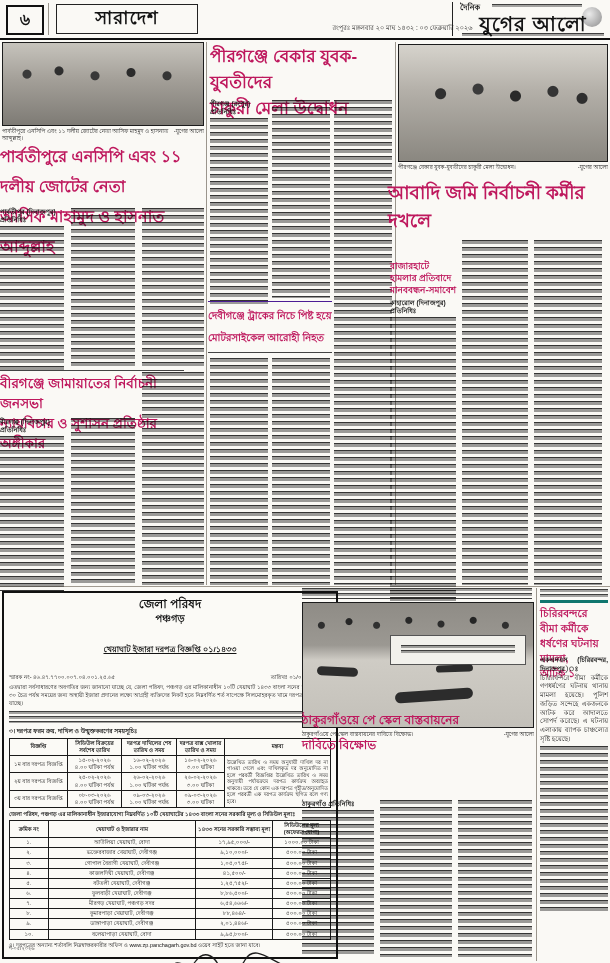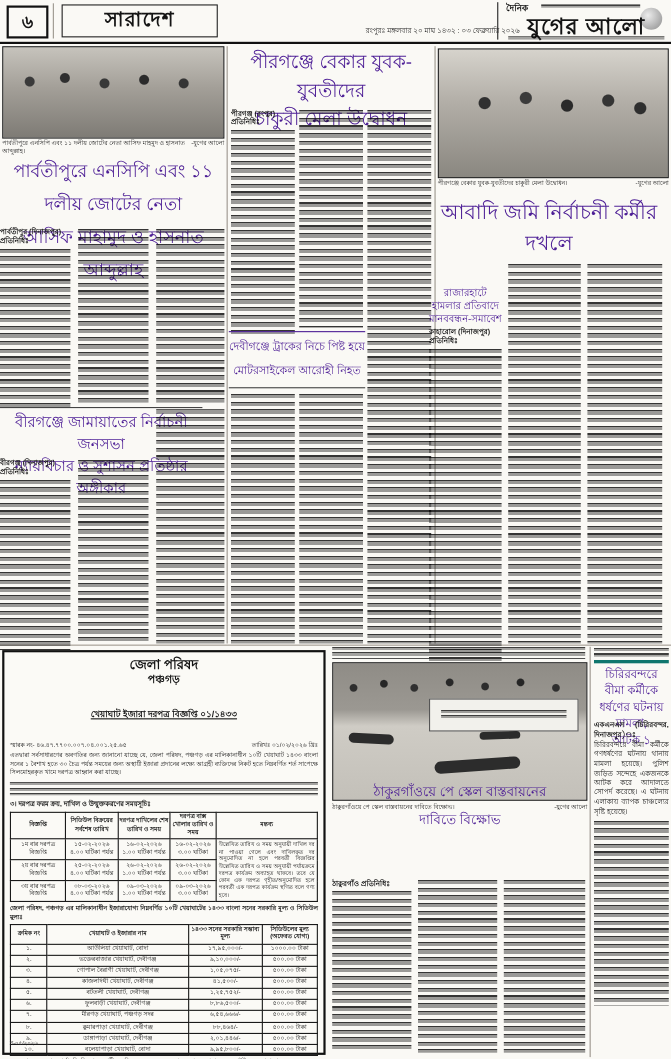--- a/index.html
+++ b/index.html
@@ -1,19 +1,19 @@
 <!DOCTYPE html>
 <html><head>
 <meta charset="utf-8">
 <style>
   html,body{margin:0;padding:0;background:#d9d6cf;}
   .page{position:relative;width:610px;height:963px;margin:0 auto;background:#faf9f5;
         font-family:"Liberation Sans","DejaVu Sans",sans-serif;color:#141414;overflow:hidden;}
   .abs{position:absolute;}
-  .hl{font-weight:normal;text-align:center;color:#4c1d95;}
+  .hl{font-weight:bold;color:#be185d;}
   .greek{background-image:repeating-linear-gradient(to bottom,
           rgba(10,10,10,.82) 0 1px, rgba(10,10,10,.40) 1px 4px, transparent 4px 7px);}
   .greek-sm{background-image:repeating-linear-gradient(to bottom,
           rgba(10,10,10,.78) 0 1px, rgba(10,10,10,.36) 1px 3px, transparent 3px 5px);}
   .vr{position:absolute;width:1px;background:#9a958c;}
   .photo{position:absolute;border:1px solid #1c1c1c;box-sizing:border-box;}
   .cap{position:absolute;display:flex;justify-content:space-between;font-size:6px;color:#222;line-height:1.2;}
   .byline{font-size:6.5px;font-weight:bold;margin:0 0 2px;line-height:1.25;}
   .colp{font-size:6.5px;line-height:1.35;text-align:justify;margin:0;}
   .notice{border:2px solid #111;box-sizing:border-box;padding:4px 5px;background:#fbfaf6;}
@@ -123,21 +123,21 @@
     <div>আবাদি জমি নির্বাচনী কর্মীর দখলে</div>
   </div>
   <div class="abs" style="left:390px;top:240px;width:66px;margin-top:20px;">
     <div class="hl" style="font-size:9px;line-height:12px;margin-bottom:3px;">রাজারহাটে হামলার প্রতিবাদে মানববন্ধন-সমাবেশ</div>
     <p class="byline">কাহারোল (দিনাজপুর) প্রতিনিধিঃ</p>
     <div class="greek" style="height:288px;"></div>
   </div>
   <div class="greek abs" style="left:462px;top:240px;width:66px;height:345px;"></div>
   <div class="greek abs" style="left:534px;top:240px;width:68px;height:345px;"></div>
 
-  <div class="abs notice" style="left:2px;top:591px;width:294px;height:368px;">
+  <div class="abs notice" style="left:2px;top:591px;width:336px;height:368px;">
     <div class="n-org1">জেলা পরিষদ</div>
     <div class="n-org2">পঞ্চগড়</div>
     <div class="n-title"><span>খেয়াঘাট ইজারা দরপত্র বিজ্ঞপ্তি ০১/১৪৩৩</span></div>
     <div class="n-meta">
       <span>স্মারক নং- ৪৬.৪৭.৭৭০০.০০৭.০৪.০০১.২৫.৬৫</span>
       <span>তারিখঃ ০১/০২/২০২৬ খ্রিঃ</span>
     </div>
     <div class="n-intro">এতদ্বারা সর্বসাধারণের অবগতির জন্য জানানো যাচ্ছে যে, জেলা পরিষদ, পঞ্চগড় এর মালিকানাধীন ১০টি খেয়াঘাট ১৪৩৩ বাংলা সনের ১ বৈশাখ হতে ৩০ চৈত্র পর্যন্ত সময়ের জন্য অস্থায়ী ইজারা প্রদানের লক্ষ্যে আগ্রহী ব্যক্তিদের নিকট হতে নিম্নবর্ণিত শর্ত সাপেক্ষে সিলমোহরকৃত খামে দরপত্র আহ্বান করা যাচ্ছে।</div>
     <div class="greek-sm" style="height:12px;margin:3px 0;"></div>
     <div class="n-h">৩। দরপত্র ফরম ক্রয়, দাখিল ও উন্মুক্তকরণের সময়সূচিঃ</div>

